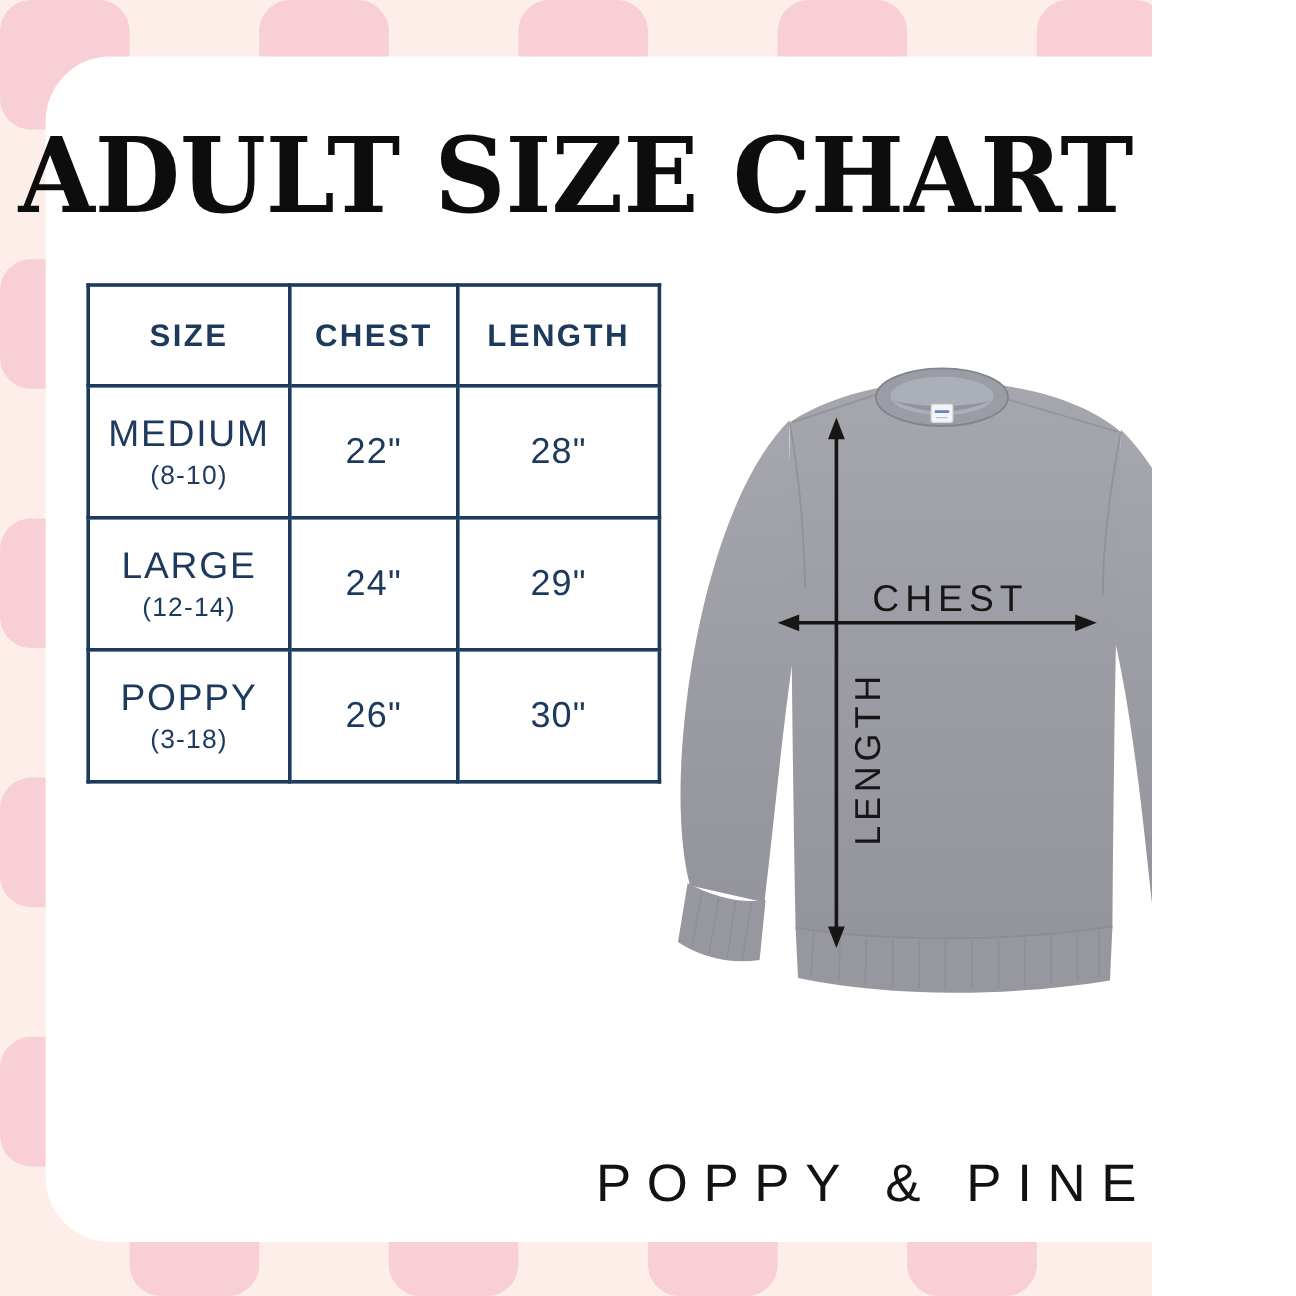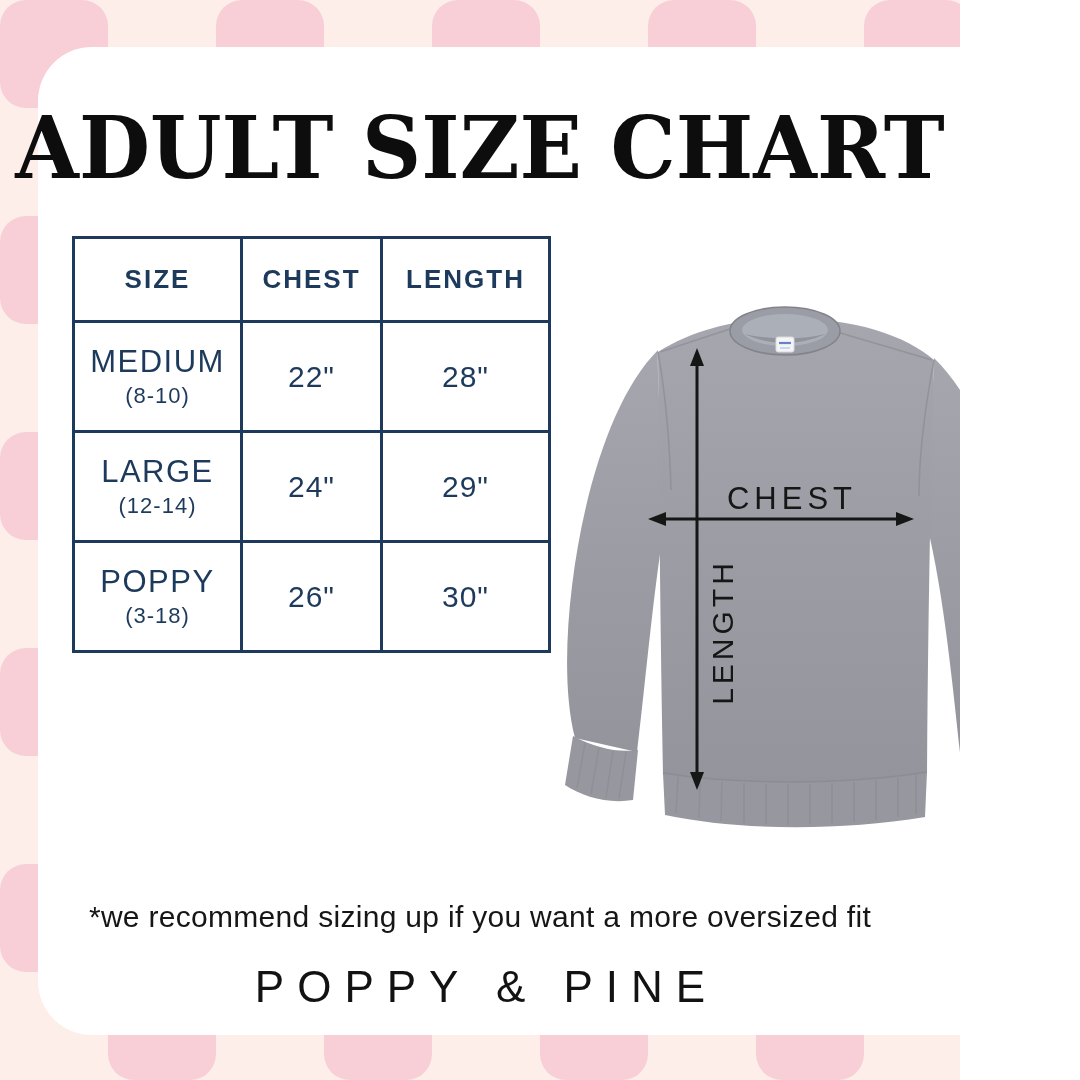--- a/index.html
+++ b/index.html
@@ -50,21 +50,21 @@
   .size-name{font-size:31px;letter-spacing:1.5px;font-weight:500;}
   .size-range{font-size:22px;letter-spacing:1px;margin-top:3px;}
   td.val{font-size:30px;letter-spacing:1px;}
   .note{
     position:absolute;left:0;right:0;top:900px;margin:0;
     text-align:center;font-size:30px;font-weight:400;color:#161616;
     letter-spacing:0.3px;
   }
   .brand{
     position:absolute;left:0;right:0;top:962px;margin:0;
-    text-align:center;font-size:44px;font-weight:500;color:#121212;
+    text-align:right;font-size:44px;font-weight:500;color:#121212;
     letter-spacing:13px;text-indent:13px;
   }
   svg.shirt{position:absolute;left:556px;top:298px;}
   .seam{stroke:#85858d;stroke-width:1.5;fill:none;opacity:.55;}
   .rib{stroke:#7f7f87;stroke-width:1.5;fill:none;opacity:.3;}
   .arrow-line{stroke:#161616;stroke-width:3;}
   .arrow-head{fill:#161616;}
   .dim-label{
     font-family:"Liberation Sans", sans-serif;
     fill:#161616;font-weight:400;
@@ -218,16 +218,15 @@
     <g>
       <line class="arrow-line" x1="104" y1="221" x2="346" y2="221"></line>
       <polygon class="arrow-head" points="92,221 110,214 110,228"></polygon>
       <polygon class="arrow-head" points="358,221 340,214 340,228"></polygon>
     </g>
 
     <text class="dim-label" x="236" y="211" text-anchor="middle" font-size="31" letter-spacing="5">CHEST</text>
     <text class="dim-label" x="177" y="334" text-anchor="middle" font-size="30" letter-spacing="4" transform="rotate(-90 177 334)">LENGTH</text>
   </svg>
 
-  <p class="note">*we recommend sizing up if you want a more oversized fit</p>
   <p class="brand">POPPY &amp; PINE</p>
 
 </div>
 
 </body></html>

